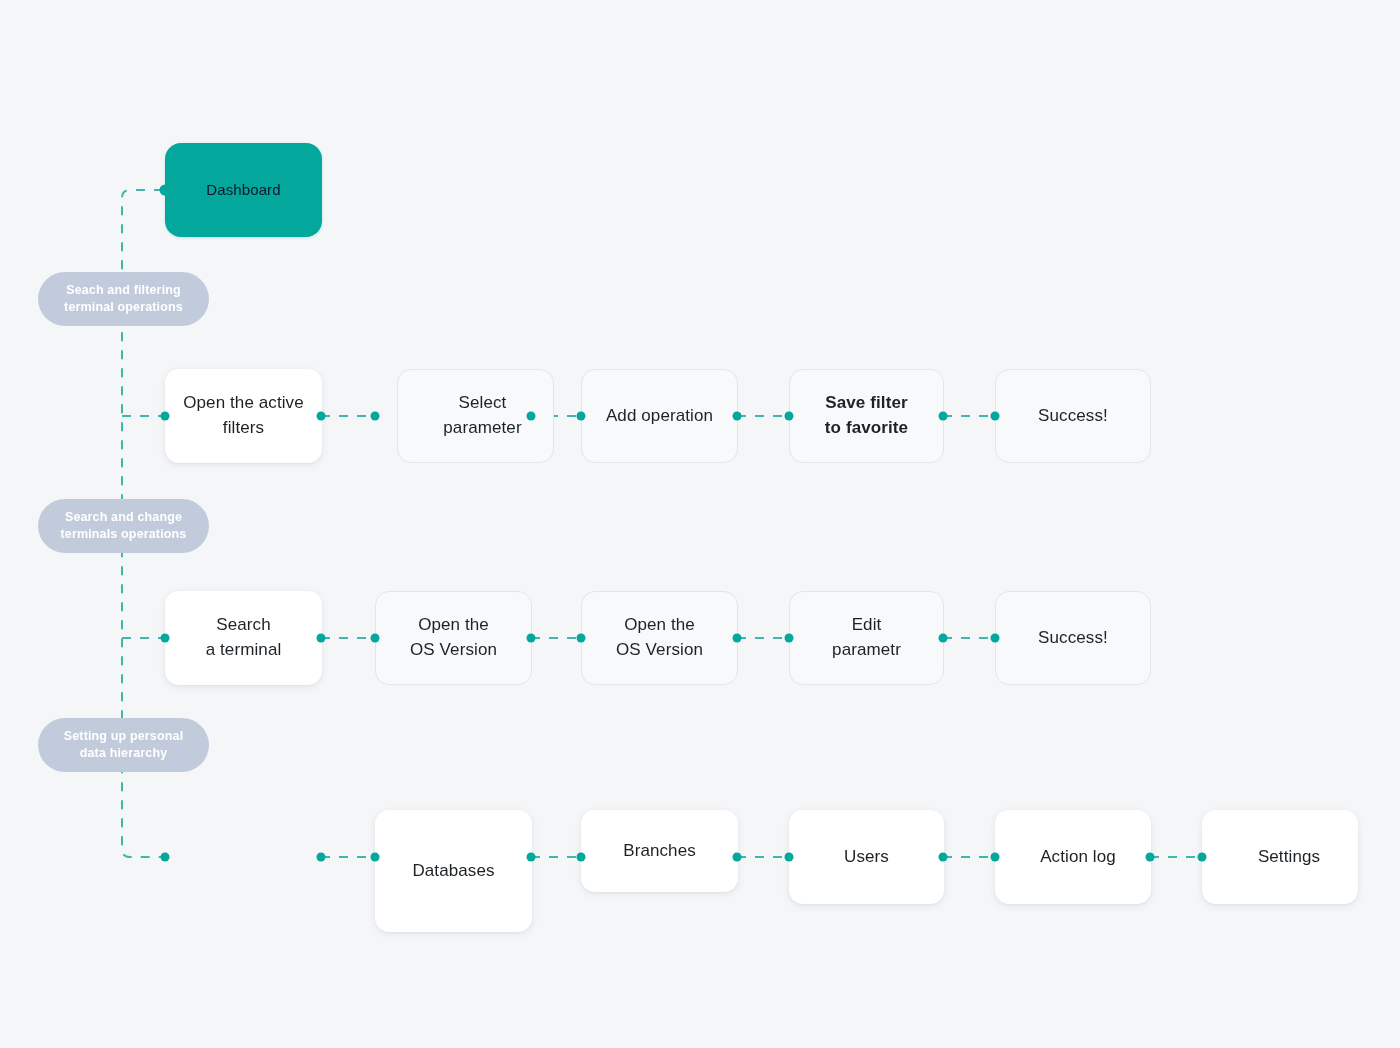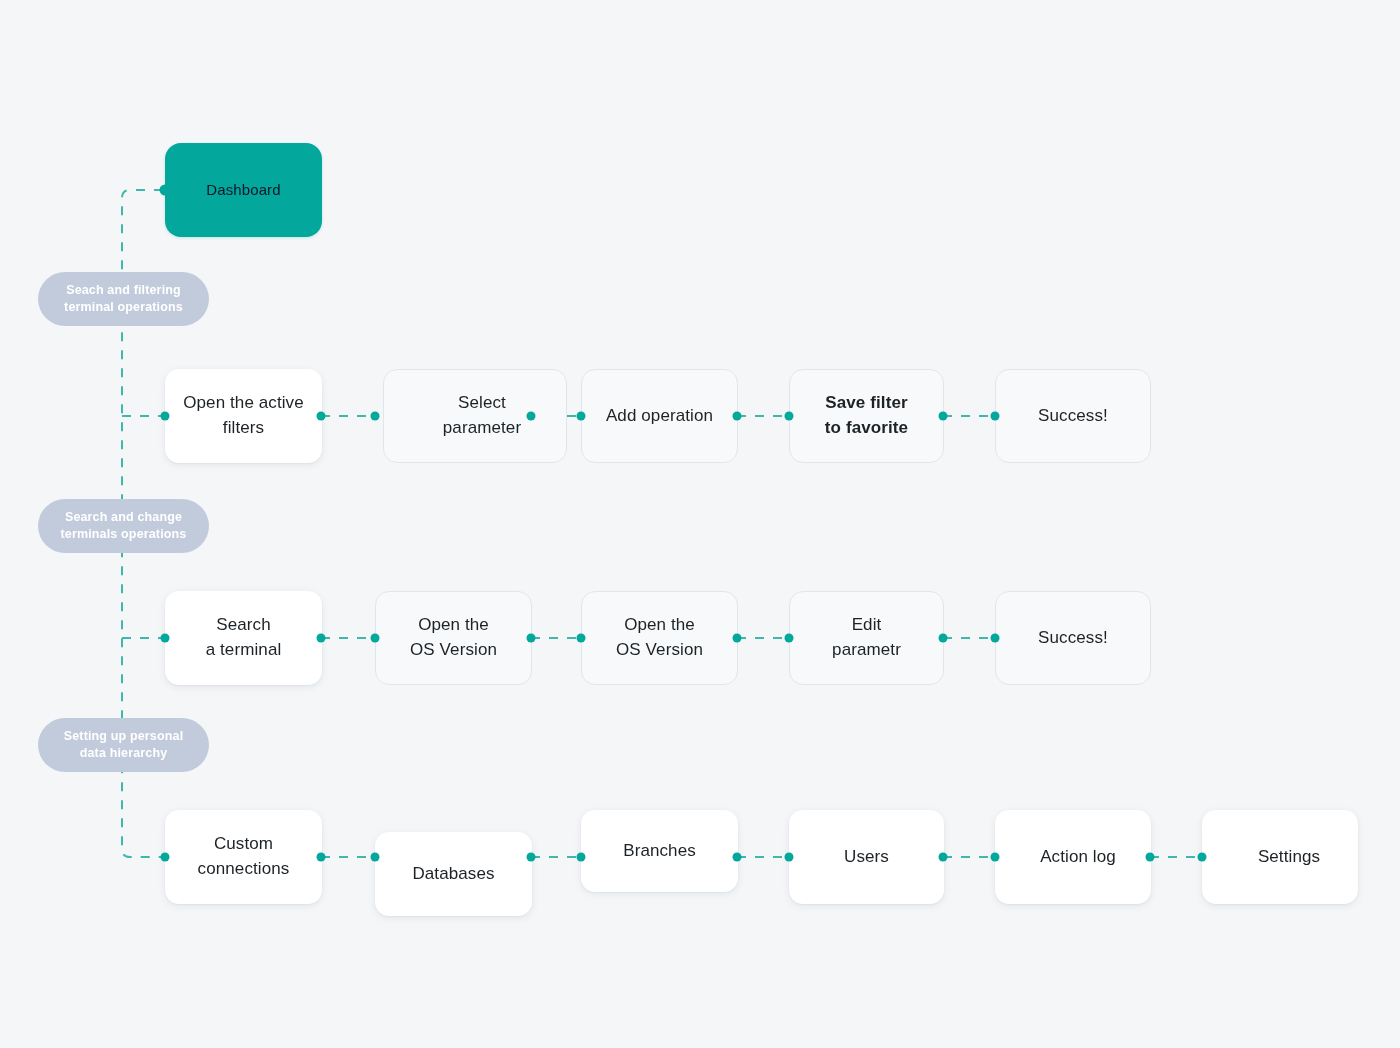--- a/index.html
+++ b/index.html
@@ -137,21 +137,21 @@
 terminal operations</div>
 
   <div class="pill" style="left:38px; top:718px; width:171px; height:54px;">Setting up personal
 data hierarchy</div>
 
   <div class="pill" style="left:38px; top:499px; width:171px; height:54px;">Search  and change
 terminals operations</div>
 
   <div class="node solid" style="left:165px; top:369px; width:157px; height:94px;">Open the active
 filters</div>
-  <div class="node outline" style="left:383px; top:369px; width:184px; height:94px;padding-left:24px;">Select
+  <div class="node outline" style="left:397px; top:369px; width:157px; height:94px;padding-left:24px;">Select
 parameter</div>
   <div class="node outline" style="left:581px; top:369px; width:157px; height:94px;">Add operation</div>
   <div class="node outline" style="left:789px; top:369px; width:155px; height:94px;font-weight:bold;">Save filter
 to favorite</div>
   <div class="node outline" style="left:995px; top:369px; width:156px; height:94px;">Success!</div>
 
   <div class="dot" style="left:165px; top:416px;"></div>
   <div class="dot" style="left:321px; top:416px;"></div>
   <div class="dot" style="left:375px; top:416px;"></div>
   <div class="dot" style="left:531px; top:416px;"></div>
@@ -174,23 +174,21 @@
   <div class="dot" style="left:165px; top:638px;"></div>
   <div class="dot" style="left:321px; top:638px;"></div>
   <div class="dot" style="left:375px; top:638px;"></div>
   <div class="dot" style="left:531px; top:638px;"></div>
   <div class="dot" style="left:581px; top:638px;"></div>
   <div class="dot" style="left:737px; top:638px;"></div>
   <div class="dot" style="left:789px; top:638px;"></div>
   <div class="dot" style="left:943px; top:638px;"></div>
   <div class="dot" style="left:995px; top:638px;"></div>
 
-  <div class="node solid" style="left:165px; top:810px; width:157px; height:94px;">Custom
-connections</div>
-  <div class="node solid" style="left:375px; top:810px; width:157px; height:84px;margin-top:22px;">Databases</div>
+  <div class="node solid" style="left:375px; top:810px; width:157px; height:122px;">Databases</div>
   <div class="node solid" style="left:581px; top:810px; width:157px; height:82px;">Branches</div>
   <div class="node solid" style="left:789px; top:810px; width:155px; height:94px;">Users</div>
   <div class="node solid" style="left:995px; top:810px; width:156px; height:94px;padding-left:20px;">Action log</div>
   <div class="node solid" style="left:1202px; top:810px; width:156px; height:94px;padding-left:28px;">Settings</div>
 
   <div class="dot" style="left:165px; top:857px;"></div>
   <div class="dot" style="left:321px; top:857px;"></div>
   <div class="dot" style="left:375px; top:857px;"></div>
   <div class="dot" style="left:531px; top:857px;"></div>
   <div class="dot" style="left:581px; top:857px;"></div>

